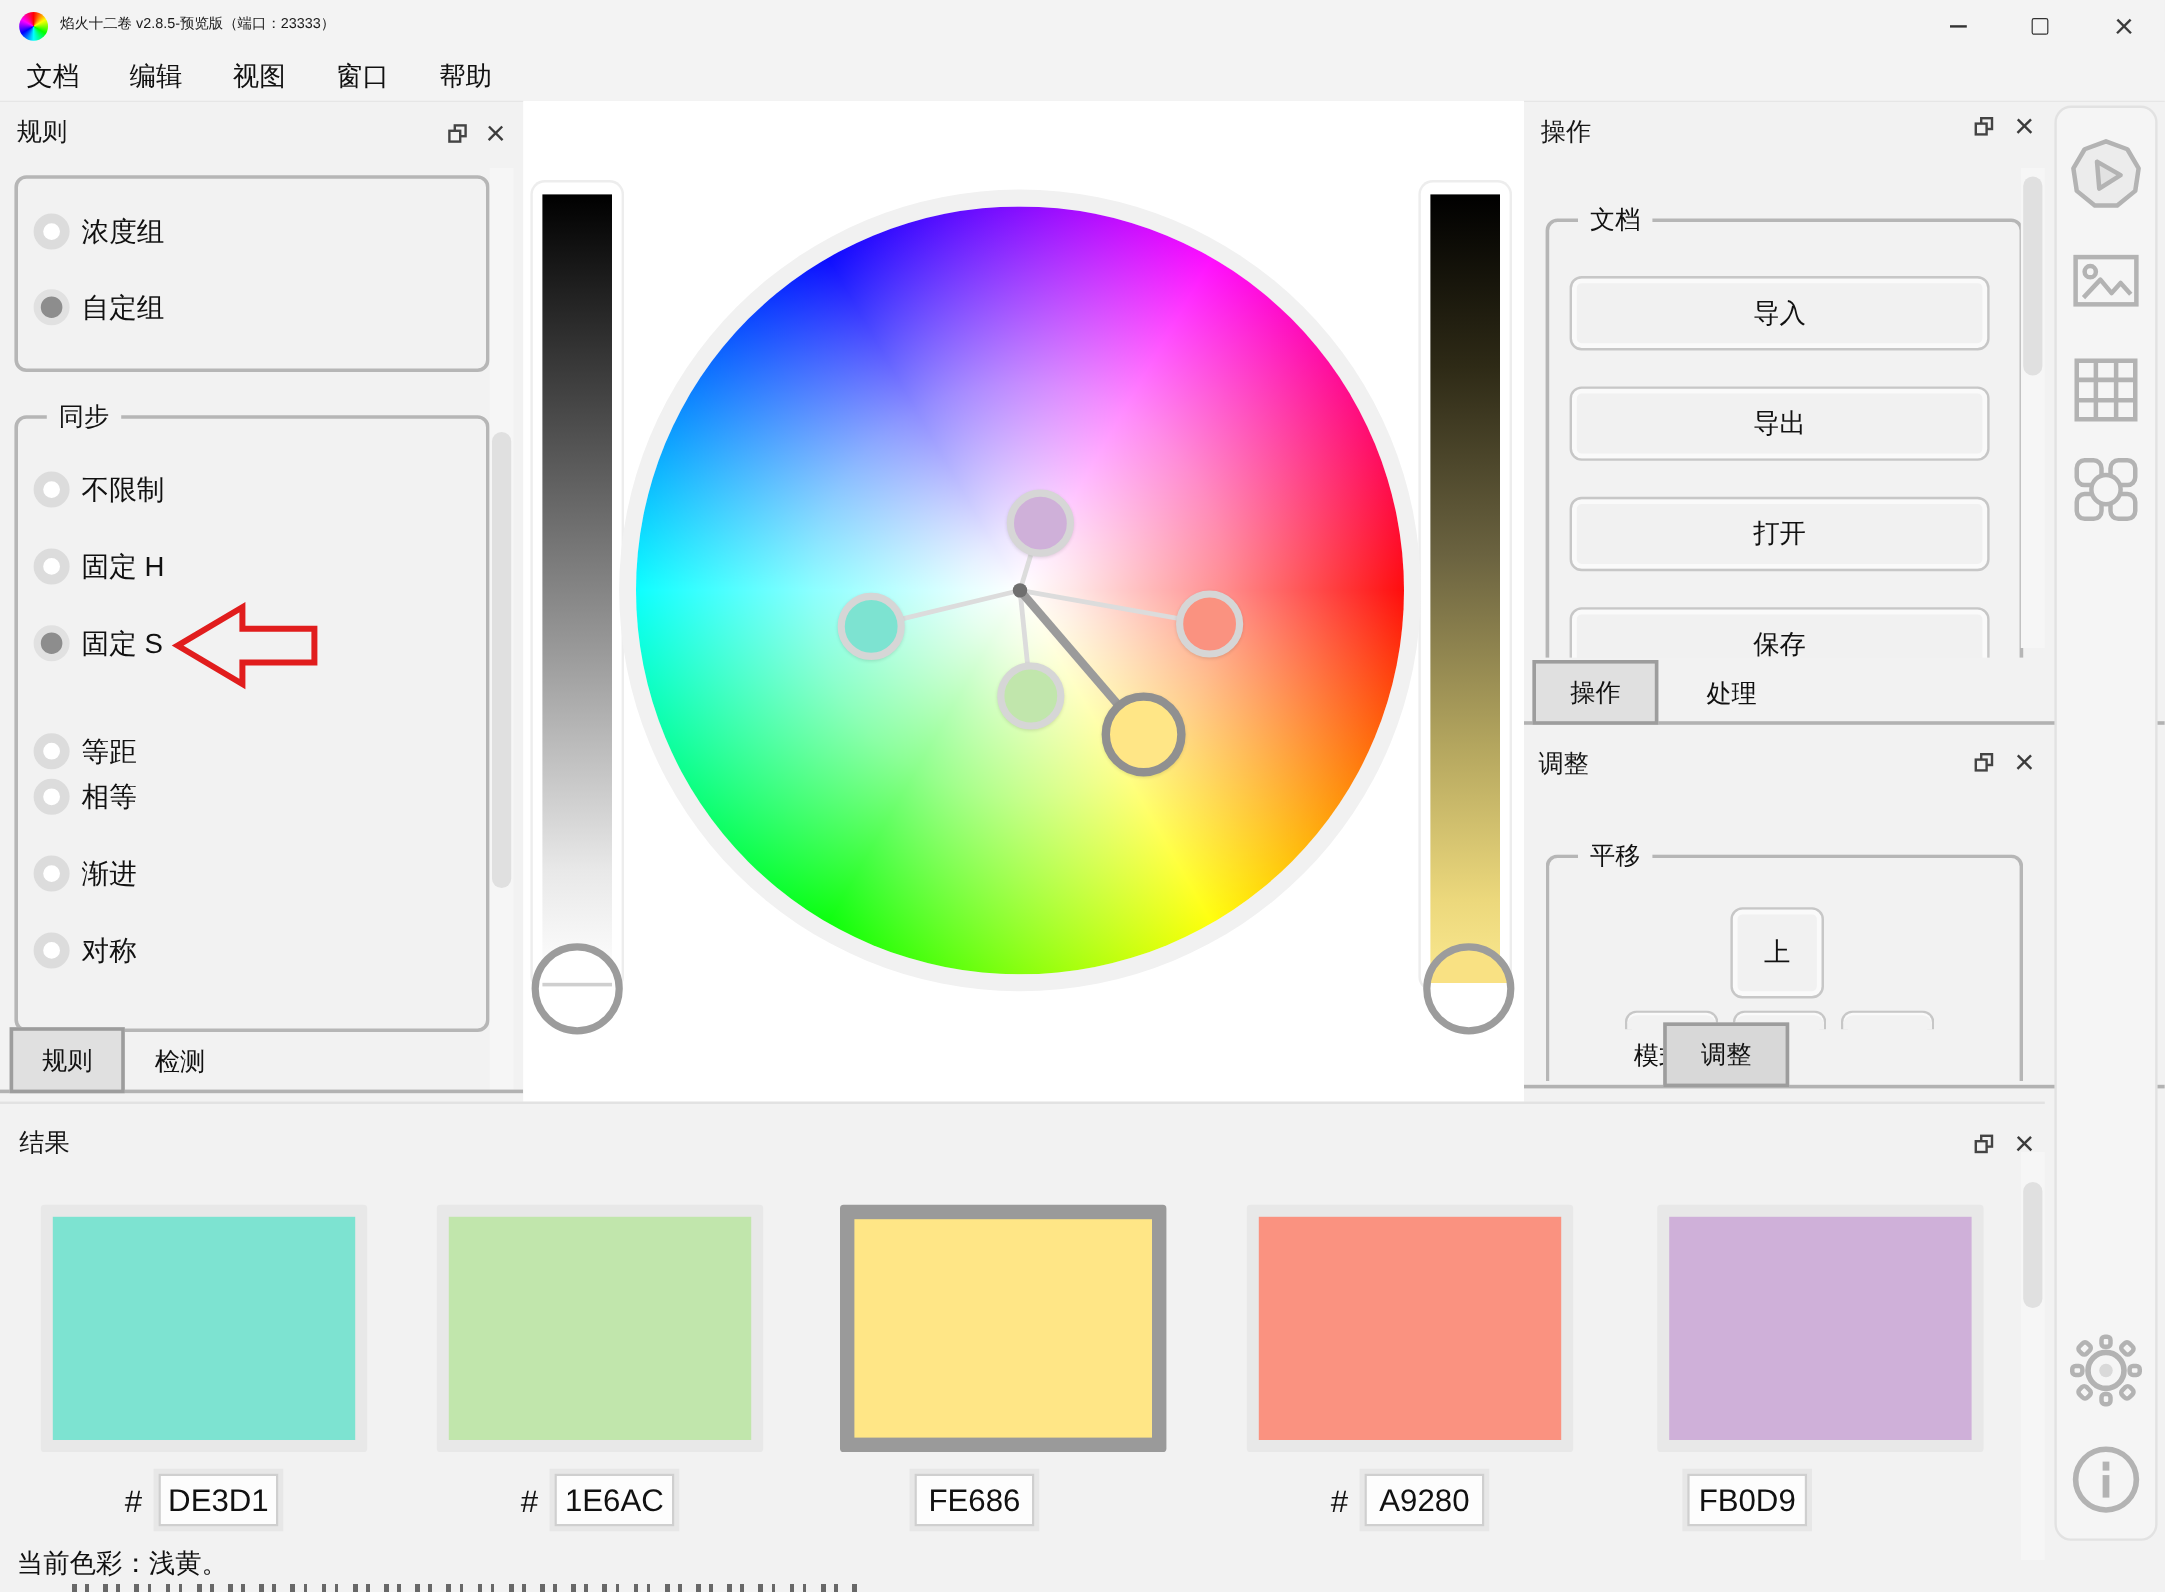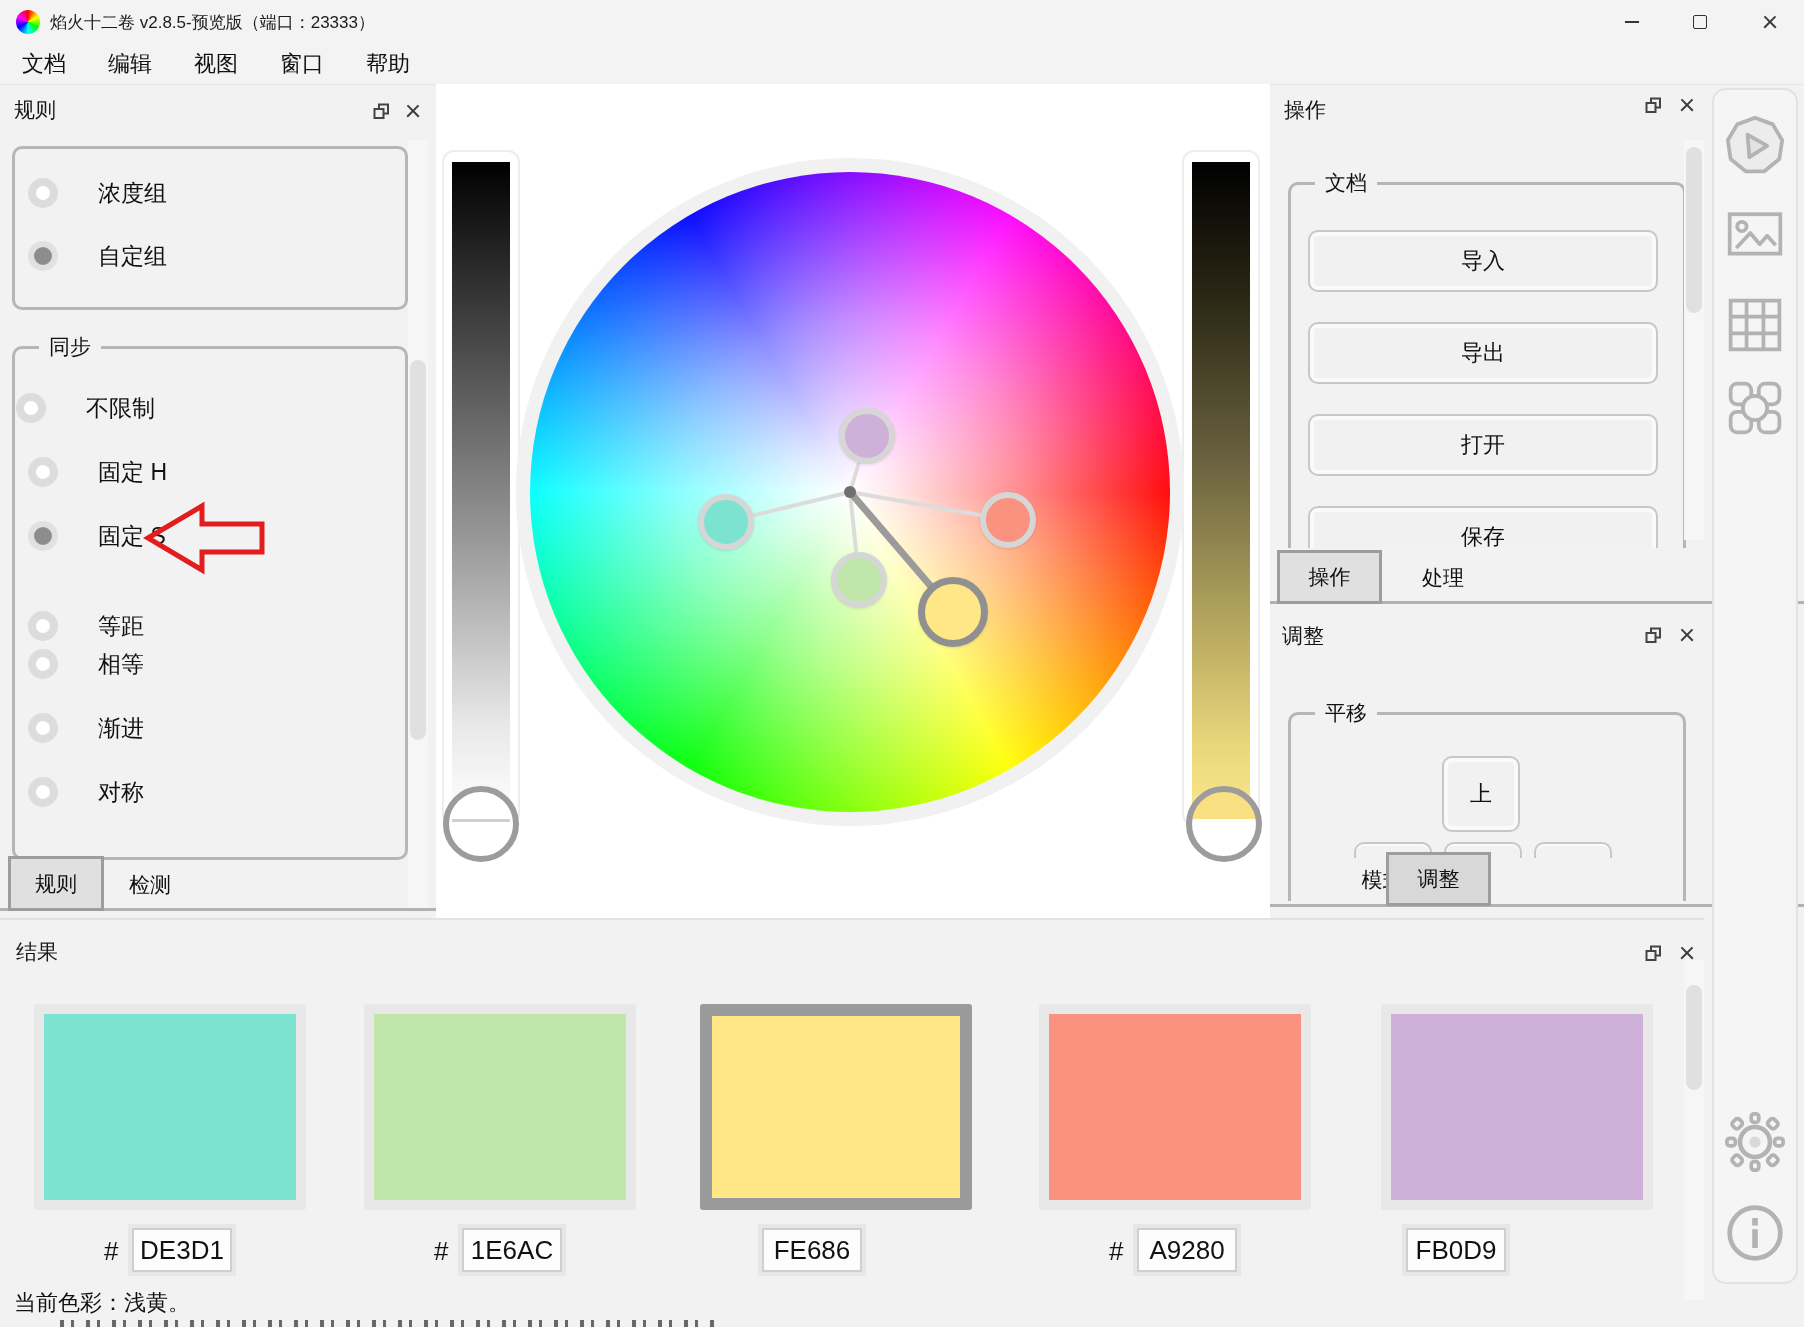--- a/index.html
+++ b/index.html
@@ -3,36 +3,36 @@
 <meta charset="utf-8">
 <style>
   html,body{margin:0;padding:0}
   body{width:1804px;height:1327px;position:relative;background:#f2f2f2;
        font-family:"Liberation Sans","DejaVu Sans",sans-serif;color:#111;overflow:hidden}
   .abs{position:absolute}
   
   .titlebar{left:0;top:0;width:1804px;height:44px;background:#f3f3f3}
   .appicon{left:16px;top:10px;width:24px;height:24px;border-radius:50%;
     background:conic-gradient(#f00,#ff0,#0f0,#0ff,#00f,#f0f,#f00)}
-  .title{left:50px;top:11px;font-size:17px;color:#1b1b1b;white-space:nowrap}
+  .title{left:50px;top:11px;font-size:12px;color:#1b1b1b;white-space:nowrap}
   .wc{top:0;width:68px;height:44px;display:flex;align-items:center;justify-content:center}
   .min-glyph{width:14px;height:2px;background:#333}
   .max-glyph{width:12px;height:12px;border:1.5px solid #333;border-radius:2px}
   
   .menubar{left:0;top:44px;width:1804px;height:40px;display:flex;align-items:center;
     gap:42px;padding-left:22px;font-size:22px;background:#f3f3f3;border-bottom:1px solid #e6e6e6}
   .menuitem{cursor:default}
   
   .ptitle{font-size:21px;color:#161616;white-space:nowrap}
   .dkbtn{width:18px;height:18px;display:flex;align-items:center;justify-content:center}
   
   .gbox{position:absolute;border:3px solid #b6b6b6;border-radius:10px}
   .glabel{position:absolute;top:-16px;left:24px;background:#f2f2f2;padding:0 10px;font-size:21px}
   
-  .rrow{position:absolute;display:flex;align-items:center;gap:40px;height:36px}
+  .rrow{position:absolute;display:flex;align-items:center;gap:10px;height:36px}
   .radio{width:30px;height:30px;border-radius:50%;background:#fff;border:8px solid #dcdcdc;box-sizing:border-box;flex:none}
   .radio.sel{background:#8d8d8d;border:6px solid #e1e1e1}
   .rlab{font-size:23px;white-space:nowrap}
   
   .tab{position:absolute;display:flex;align-items:center;justify-content:center;font-size:21px;white-space:nowrap}
   .tab.sel{background:#e0e0e0;border:3px solid #9d9d9d;box-sizing:border-box}
   .baseline{position:absolute;height:3px;background:#b2b2b2}
   
   .btn{position:absolute;display:flex;align-items:center;justify-content:center;font-size:22px;
     background:#f1f1f1;border:2px solid #c7c7c7;border-radius:10px;box-shadow:inset 0 0 0 4px #fafafa;box-sizing:border-box}
@@ -112,21 +112,21 @@
   <span class="rlab">浓度组</span>
 </div>
 <div class="rrow" style="left:28px;top:238px">
   <span class="radio sel"></span>
   <span class="rlab">自定组</span>
 </div>
 
 <div class="gbox" style="left:12px;top:346px;width:390px;height:508px">
   <span class="glabel">同步</span>
 </div>
-<div class="rrow" style="left:16px;top:390px">
+<div class="rrow" style="left:28px;top:390px">
   <span class="radio"></span>
   <span class="rlab">不限制</span>
 </div>
 <div class="rrow" style="left:28px;top:454px">
   <span class="radio"></span>
   <span class="rlab">固定 H</span>
 </div>
 <div class="rrow" style="left:28px;top:518px">
   <span class="radio sel"></span>
   <span class="rlab">固定 S</span>

